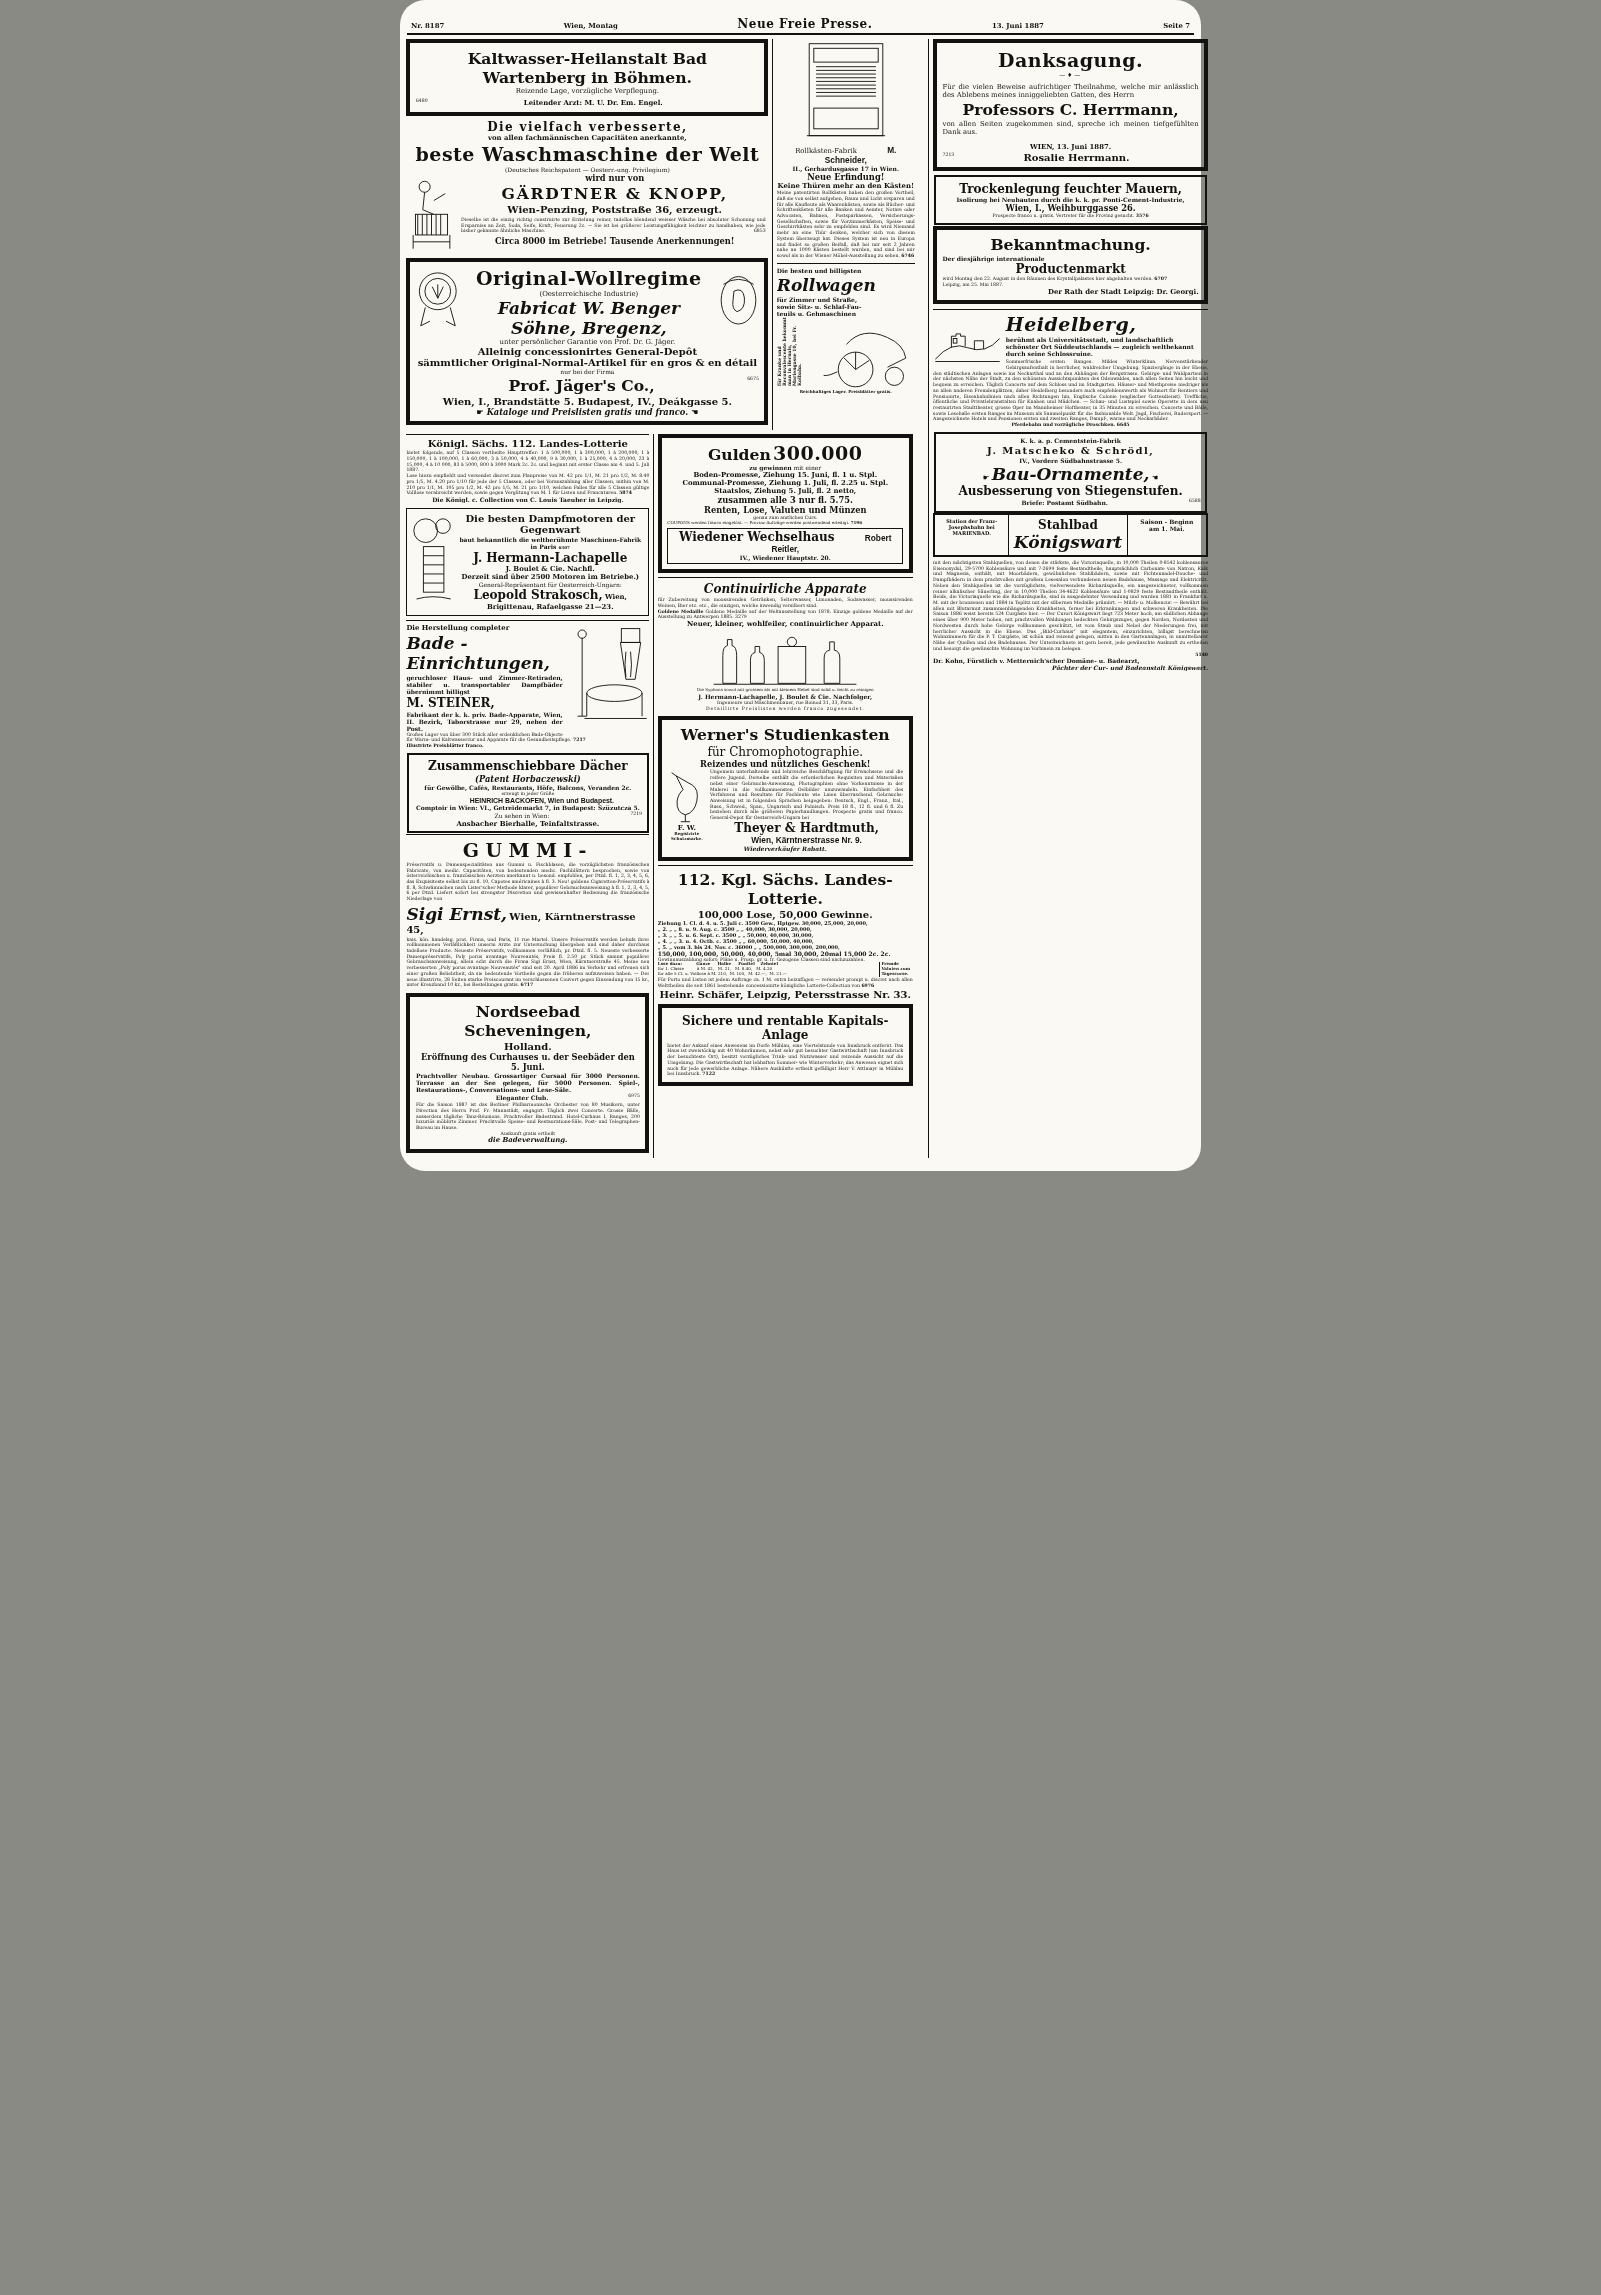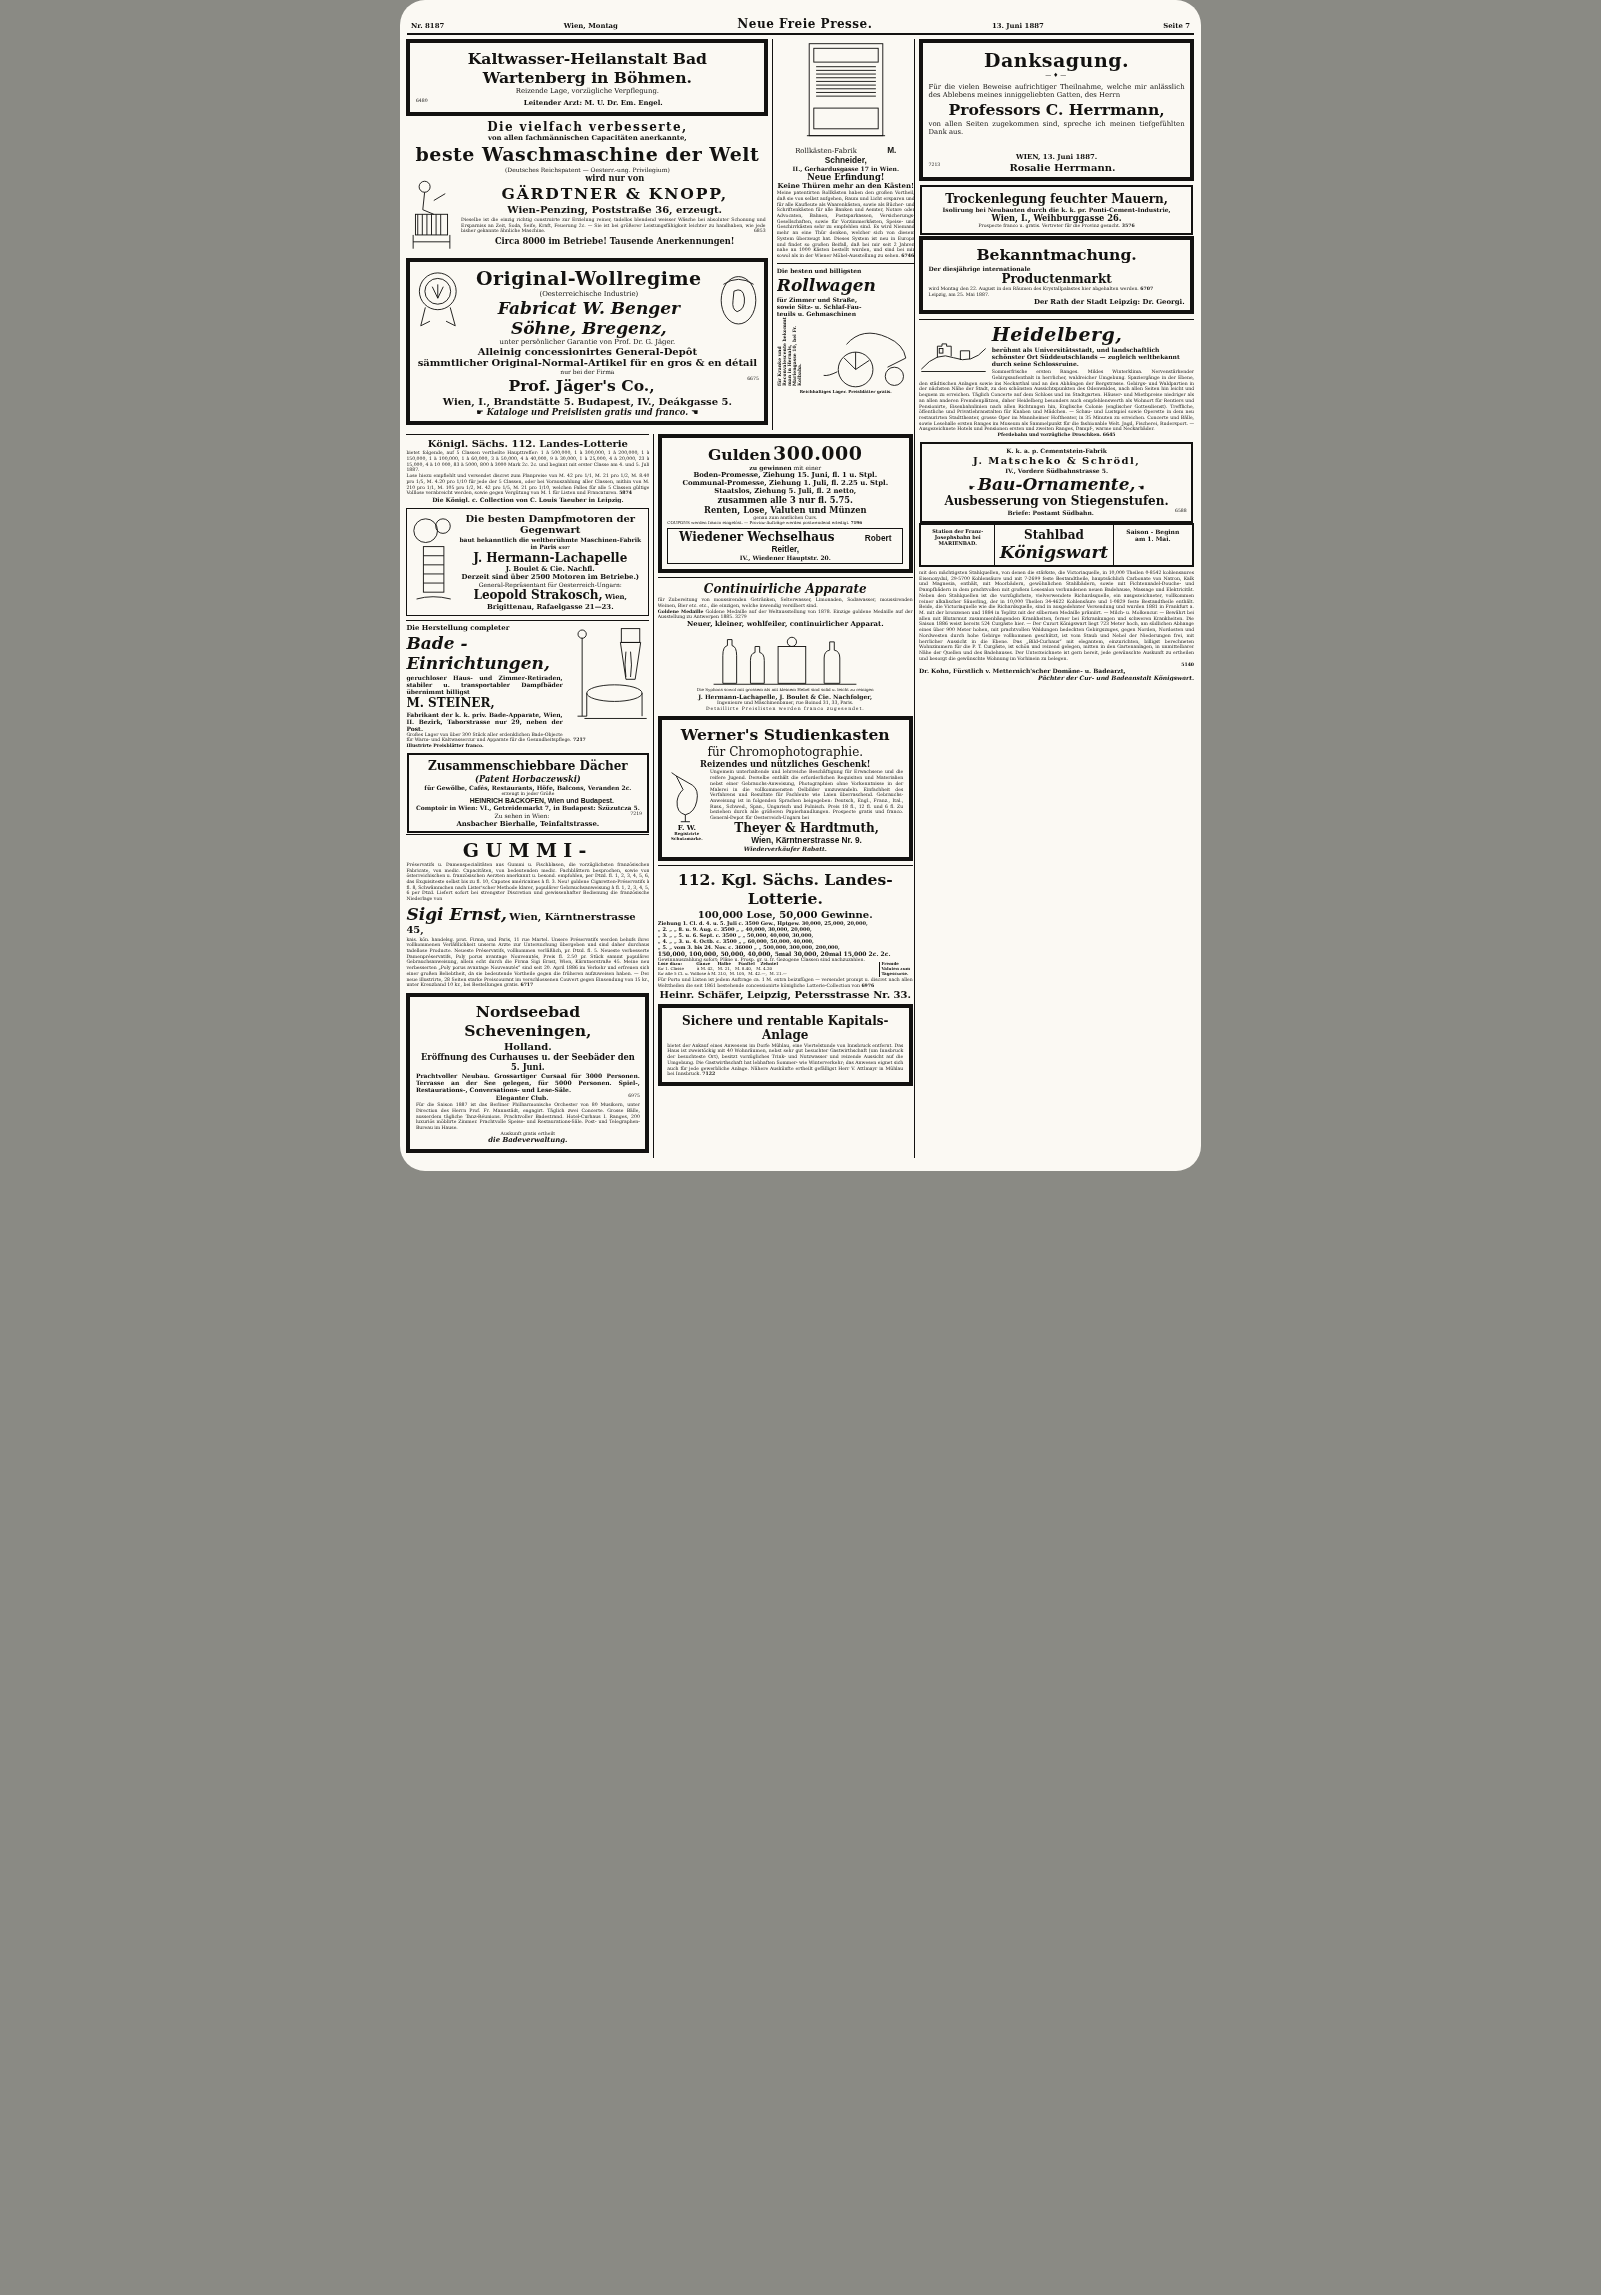--- a/index.html
+++ b/index.html
@@ -6,21 +6,21 @@
   .page{
     width:801px; margin:0 auto; background:#fbf9f3; color:#131210;
     font-family:"DejaVu Serif", serif; position:relative; padding:4.6px 6.4px 13.8px 6.4px; box-sizing:border-box;border-radius:25px;
   }
   
   .masthead{display:flex; align-items:baseline; justify-content:space-between; padding:12px 4.6px 2.8px 4.6px;}
   .masthead .m-item{font-size:6.9px; font-weight:bold;}
   .masthead .m-paper{font-size:12px; font-weight:bold; letter-spacing:0.5px;}
   .mast-rule{border-bottom:2.3px solid #131210; margin:0 0.9px 3.7px 0.9px;}
   
-  .content{display:flex; gap:1px;}
+  .content{display:flex; gap:15px;}
   .main-col{width:507px; flex:none;}
   .right-col{width:275px; flex:none; border-left:0.5px solid #131210; padding-left:3.7px;}
   .top-row{display:flex; gap:3.7px;}
   .wide-left{width:362px; flex:none;}
   .narrow-mid{width:138px; flex:none; border-left:0.5px solid #131210; padding-left:3.7px;}
   .bottom-row{display:flex; gap:3.7px; margin-top:3.7px;}
   .bl-left{width:243px; flex:none;}
   .bl-mid{width:255px; flex:none; border-left:0.5px solid #131210; padding-left:3.7px;}
   
   .ad{margin-bottom:4.6px; overflow:hidden;}
@@ -427,21 +427,21 @@
     </div>
 
     <div class="right-col">
 
       <div class="ad box-heavy center">
         <h1 class="t42">Danksagung.</h1>
         <div class="divider-orn">—♦—</div>
         <div class="t15 justify" style="margin-top:4.6px;">Für die vielen Beweise aufrichtiger Theilnahme, welche mir anlässlich des Ablebens meines inniggeliebten Gatten, des Herrn</div>
         <h2 class="t34">Professors C. Herrmann,</h2>
         <div class="t15 justify">von allen Seiten zugekommen sind, spreche ich meinen tiefgefühlten Dank aus.</div>
-        <div class="t15 b" style="margin-top:17px;">WIEN, 13. Juni 1887.</div>
+        <div class="t15 b" style="margin-top:7px;">WIEN, 13. Juni 1887.</div>
         <div class="clearfix" style="margin-top:1px;">
           <span style="float:left;" class="sm">7213</span>
           <span class="t22 b">Rosalie Herrmann.</span>
         </div>
       </div>
 
       <div class="ad box-double center">
         <h2 class="t26">Trockenlegung feuchter Mauern,</h2>
         <div class="t13 b">Isolirung bei Neubauten durch die k. k. pr. Ponti-Cement-Industrie,</div>
         <div class="t18 b">Wien, I., Weihburggasse 26.</div>

